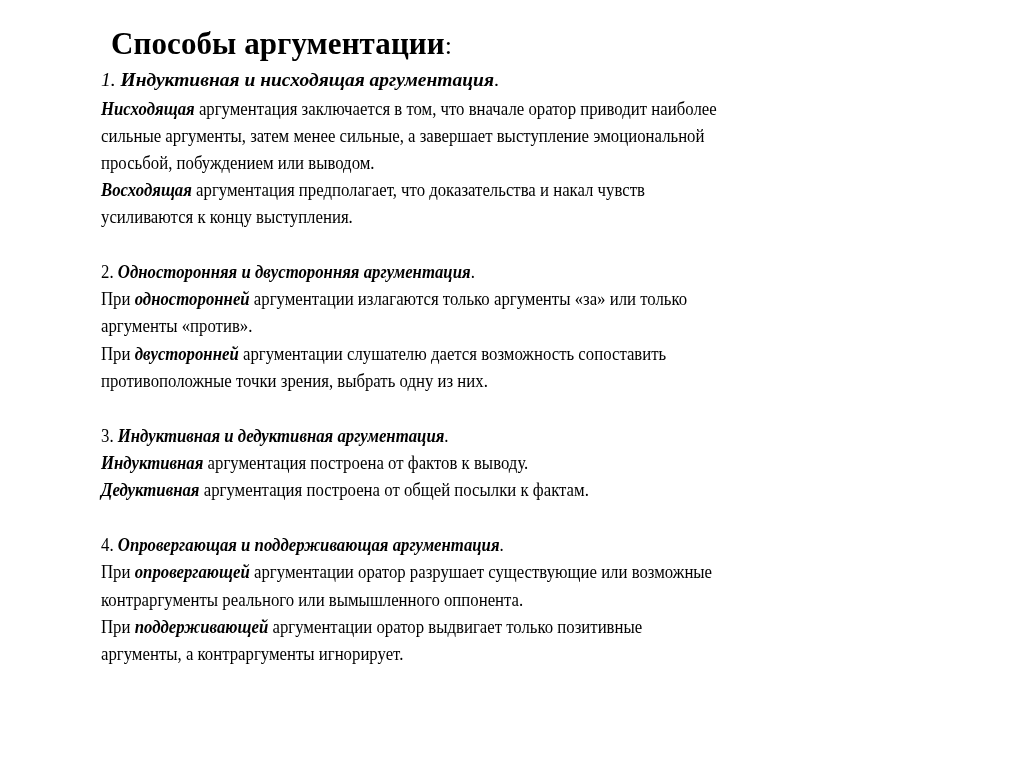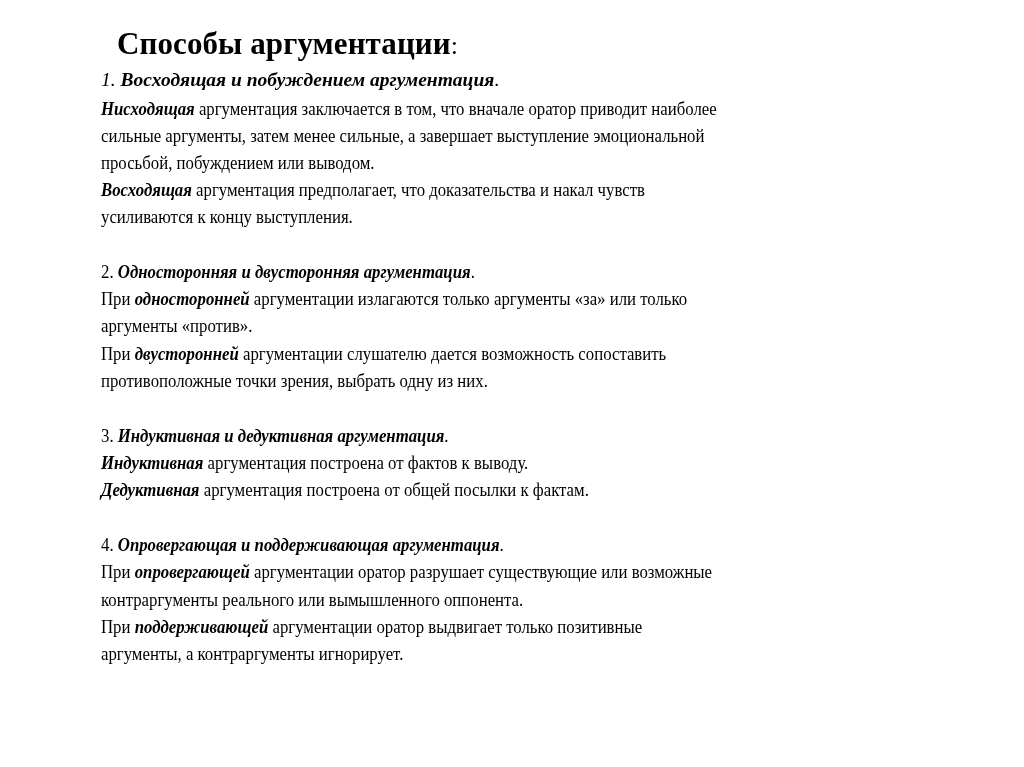--- a/index.html
+++ b/index.html
@@ -16,21 +16,21 @@
       color: #000000;
     }
     .slide {
       position: absolute;
       left: 101px;
       top: 0;
       width: 880px;
     }
     .title {
       position: absolute;
-      left: 16px;
+      left: 10px;
       top: 26px;
       font-size: 31px;
       font-weight: bold;
       white-space: nowrap;
       letter-spacing: 0.1px;
       text-align: center;
     }
     .title .colon {
       font-weight: normal;
       font-size: 26px;
@@ -46,21 +46,21 @@
       font-weight: bold;
       font-style: italic;
     }
   </style>
 </head>
 <body>
 
 <div class="slide">
   <div class="title"><span>Способы аргументации</span><span class="colon">:</span></div>
 
-  <div class="line" style="top:69px;"><i><span>1. </span></i><span class="bi">Восходящая и побуждением аргументация</span><span>.</span></div>
+  <div class="line" style="top:69px;"><i><span>1. </span></i><span class="bi">Индуктивная и нисходящая аргументация</span><span>.</span></div>
   <div class="line" style="top:98px;transform:scaleX(0.86)"><span class="bi">Нисходящая</span><span> аргументация заключается в том, что вначале оратор приводит наиболее</span></div>
   <div class="line" style="top:125px;transform:scaleX(0.86)"><span>сильные аргументы, затем менее сильные, а завершает выступление эмоциональной</span></div>
   <div class="line" style="top:152px;transform:scaleX(0.86)"><span>просьбой, побуждением или выводом.</span></div>
   <div class="line" style="top:179px;transform:scaleX(0.86)"><span class="bi">Восходящая</span><span> аргументация предполагает, что доказательства и накал чувств</span></div>
   <div class="line" style="top:206px;transform:scaleX(0.86)"><span>усиливаются к концу выступления.</span></div>
 
   <div class="line" style="top:261px;transform:scaleX(0.86)"><span>2. </span><span class="bi">Односторонняя и двусторонняя аргументация</span><span>.</span></div>
   <div class="line" style="top:288px;transform:scaleX(0.86)"><span>При </span><span class="bi">односторонней</span><span> аргументации излагаются только аргументы «за» или только</span></div>
   <div class="line" style="top:315px;transform:scaleX(0.86)"><span>аргументы «против».</span></div>
   <div class="line" style="top:343px;transform:scaleX(0.86)"><span>При </span><span class="bi">двусторонней</span><span> аргументации слушателю дается возможность сопоставить</span></div>

